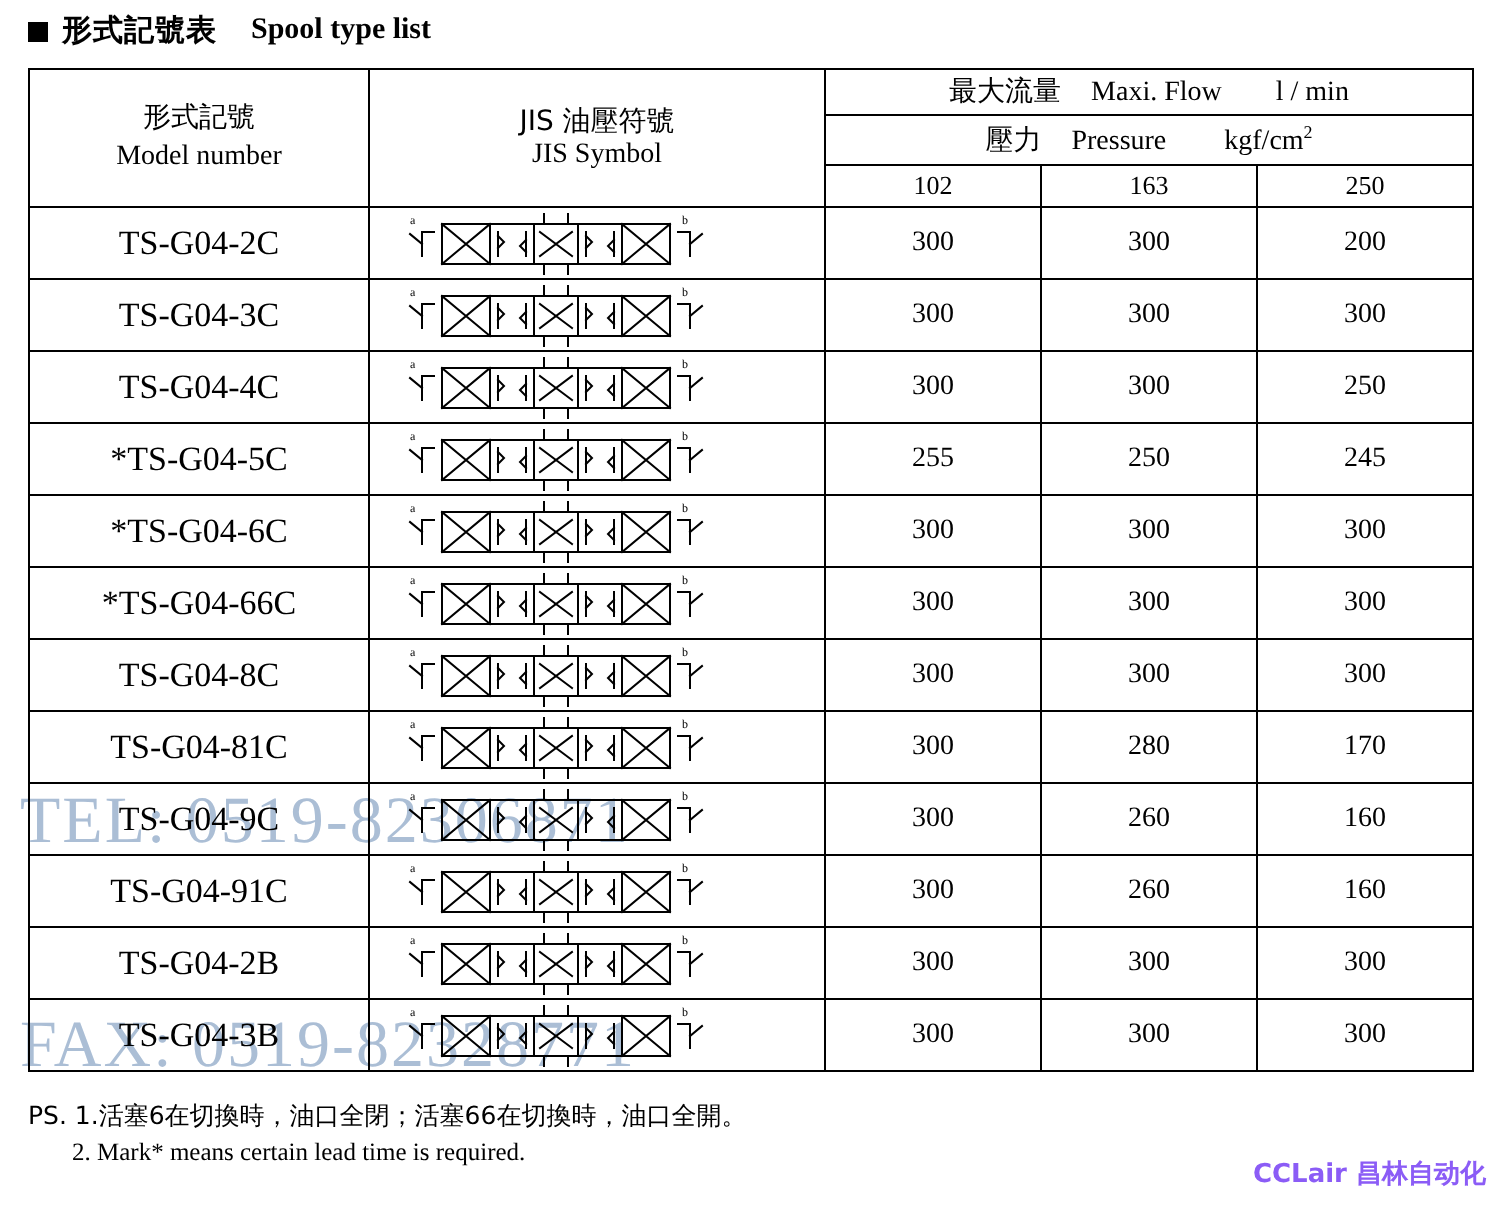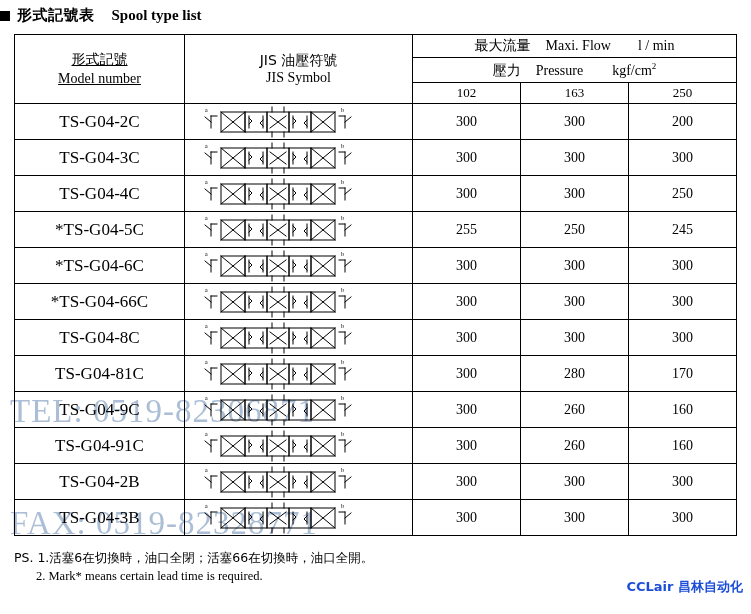--- a/index.html
+++ b/index.html
@@ -12,21 +12,21 @@
     height: 614px;
     position: relative;
     font-family: "Liberation Serif", serif;
     color: #000000;
     overflow: hidden;
   }
 
   
   .title-bar {
     position: absolute;
-    left: 0;
+    left: 14px;
     top: 6px;
     display: flex;
     align-items: center;
     gap: 7px;
   }
   .title-square {
     width: 10px;
     height: 10px;
     background: #000;
     display: inline-block;
@@ -55,21 +55,21 @@
     white-space: nowrap;
     pointer-events: none;
   }
   .wm1 { left: 10px; top: 393px; }
   .wm2 { left: 10px; top: 505px; }
   .wm-corner {
     position: absolute;
     right: 8px;
     top: 578px;
     font-size: 13px;
-    color: #1d4ed8;
+    color: #8b5cf6;
     font-family: "DejaVu Sans", sans-serif;
     font-weight: bold;
     white-space: nowrap;
   }
 
   
   table.spool {
     position: absolute;
     left: 14px;
     top: 34px;
@@ -85,21 +85,20 @@
     font-weight: normal;
   }
   .col-model   { width: 170px; }
   .col-symbol  { width: 228px; }
   .col-flow    { width: 108px; }
 
   .hdr-model {
     height: 50px;
     font-size: 14px;
     line-height: 1.45;
-    text-decoration: underline;
   }
   .hdr-model .cn, .hdr-symbol .cn {
     font-family: "DejaVu Sans", sans-serif;
     font-size: 14px;
   }
   .hdr-model .en, .hdr-symbol .en {
     font-family: "Liberation Serif", serif;
     font-size: 14px;
   }
   .hdr-flow {

